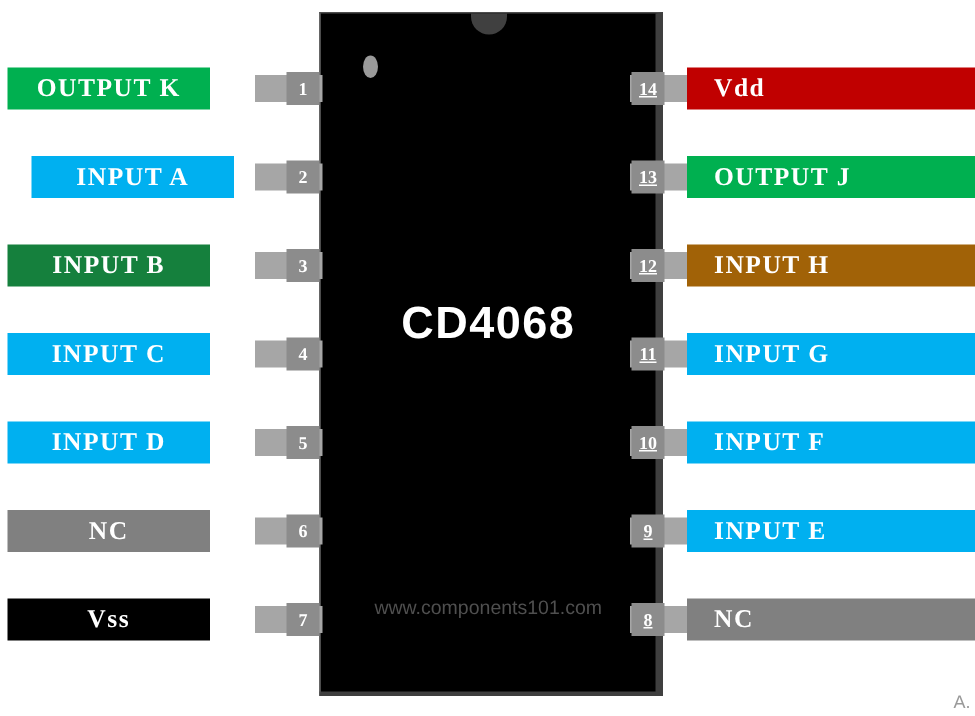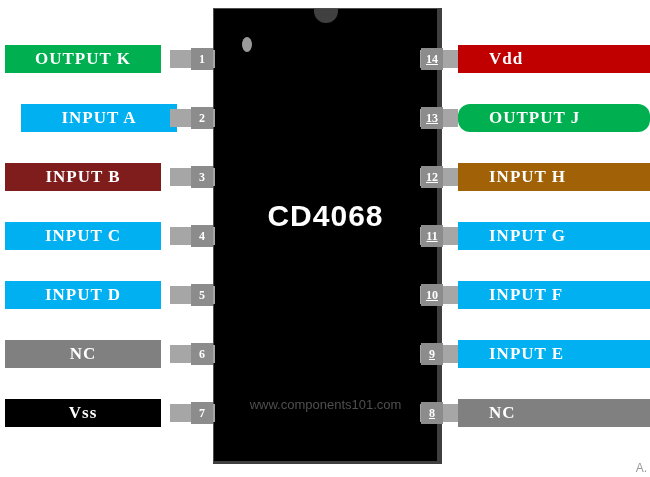--- a/index.html
+++ b/index.html
@@ -6,22 +6,22 @@
   .canvas{
     position:relative;width:650px;height:477px;background:#ffffff;
     font-family:"Liberation Serif", serif;overflow:hidden;
   }
   
   .row{position:absolute;left:0;right:0;height:30px;}
   .pin-label{
     position:absolute;top:0;height:28px;line-height:28px;
     color:#ffffff;font-weight:bold;font-size:17px;letter-spacing:1px;
   }
-  .row.left .pin-label{left:5px;width:156px;text-align:center;}
-  .row.right .pin-label{left:458px;right:0;text-align:left;padding-left:31px;}
+  .row.left .pin-label{left:5px;width:135px;text-align:center;}
+  .row.right .pin-label{left:458px;right:0;text-align:left;padding-left:18px;}
   .stub{position:absolute;top:5px;height:18px;background:#a6a6a6;}
   .row.left .stub{left:170px;width:45px;}
   .row.right .stub{left:420px;width:38px;}
   .num{
     position:absolute;top:3px;width:22px;height:22px;line-height:22px;
     background:#8c8c8c;color:#ffffff;font-weight:bold;font-size:12px;
     text-align:center;font-family:"Liberation Serif", serif;
   }
   .row.left .num{left:191px;}
   .row.right .num{left:421px;text-decoration:underline;}
@@ -72,21 +72,21 @@
     <div class="pin-label" style="background: rgb(0, 176, 80);">OUTPUT K</div>
     <div class="stub"></div>
     <div class="num">1</div>
   </div>
   <div class="row left" style="top:104px">
     <div class="pin-label" style="background: rgb(0, 176, 240); margin-left: 16px;">INPUT A</div>
     <div class="stub"></div>
     <div class="num">2</div>
   </div>
   <div class="row left" style="top:163px">
-    <div class="pin-label" style="background: #7f1d1d;">INPUT B</div>
+    <div class="pin-label" style="background: #15803d;">INPUT B</div>
     <div class="stub"></div>
     <div class="num">3</div>
   </div>
   <div class="row left" style="top:222px">
     <div class="pin-label" style="background: rgb(0, 176, 240);">INPUT C</div>
     <div class="stub"></div>
     <div class="num">4</div>
   </div>
   <div class="row left" style="top:281px">
     <div class="pin-label" style="background: rgb(0, 176, 240);">INPUT D</div>
@@ -105,21 +105,21 @@
   </div>
 
   <div class="row right" style="top:45px">
     <div class="stub"></div>
     <div class="num">14</div>
     <div class="pin-label" style="background: rgb(192, 0, 0);">Vdd</div>
   </div>
   <div class="row right" style="top:104px">
     <div class="stub"></div>
     <div class="num">13</div>
-    <div class="pin-label" style="background: rgb(0, 176, 80); border-radius: 12px;">OUTPUT J</div>
+    <div class="pin-label" style="background: rgb(0, 176, 80);">OUTPUT J</div>
   </div>
   <div class="row right" style="top:163px">
     <div class="stub"></div>
     <div class="num">12</div>
     <div class="pin-label" style="background: #a16207;">INPUT H</div>
   </div>
   <div class="row right" style="top:222px">
     <div class="stub"></div>
     <div class="num">11</div>
     <div class="pin-label" style="background: rgb(0, 176, 240);">INPUT G</div>

